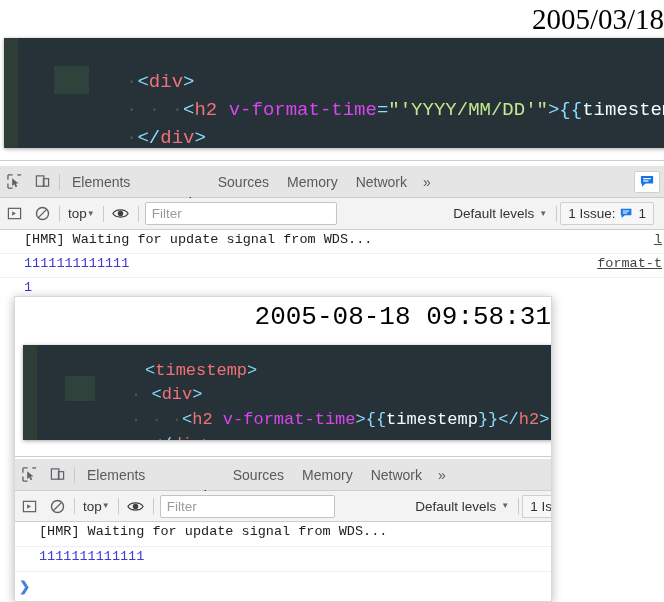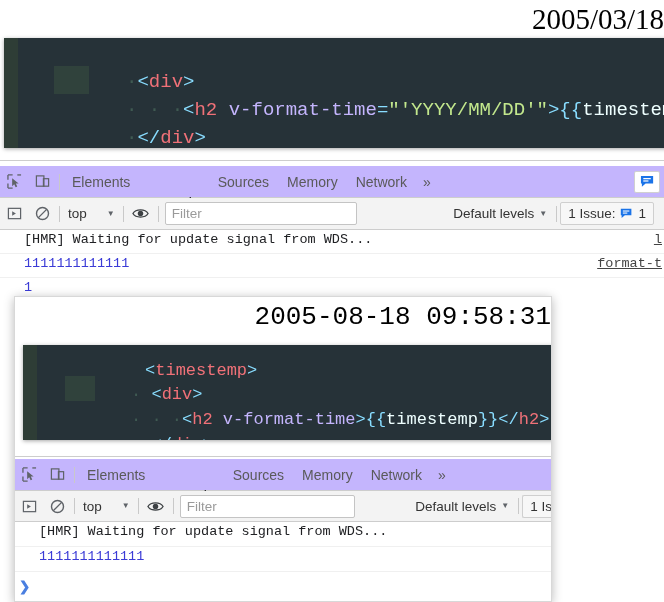--- a/index.html
+++ b/index.html
@@ -71,37 +71,37 @@
     z-index: 2;
   }
   .ws { color: #3f5a52; }
   .indentbg1 {
     position: absolute;
     background: #30423c;
     z-index: 1;
   }
   .t-punct  { color: #89ddff; }   
   .t-tag    { color: #f07178; }   
-  .t-attr   { color: #c4b5fd; }   
+  .t-attr   { color: #d946ef; }   
   .t-eq     { color: #89ddff; }
   .t-str    { color: #c3e88d; }
   .t-mus    { color: #89ddff; }   
   .t-txt    { color: #eeffff; }   
 
   
   .devtools {
     background: #ffffff;
     border-top: 1px solid #cdcdcd;
     overflow: hidden;
     position: relative;
   }
   .dt-tabbar {
     display: flex;
     align-items: center;
-    background: #c4b5fd;
+    background: #e5e5e5;
     border-bottom: 1px solid #cdcdcd;
     height: 100%;
     box-sizing: border-box;
   }
   .dt-iconbtn {
     width: 28px; height: 100%;
     display: flex; align-items: center; justify-content: center;
     flex: 0 0 auto;
   }
   .dt-sep {
@@ -134,21 +134,21 @@
 
   .dt-filterbar {
     display: flex;
     align-items: center;
     background: #f3f3f3;
     border-bottom: 1px solid #cdcdcd;
     height: 100%;
     box-sizing: border-box;
   }
   .ctx-select {
-    display: flex; align-items: center; gap: 20px;
+    display: flex; align-items: center; gap: 0;
     color: #333; padding: 0 5px; white-space: nowrap;
     flex: 0 0 auto;
   }
   .caret { font-size: 8px; color:#5f6368; line-height:1; }
   .filter-input {
     background: #ffffff;
     border: 1px solid #c4c4c4;
     border-radius: 2px;
     color: #9a9a9a;
     display: flex; align-items: center;

